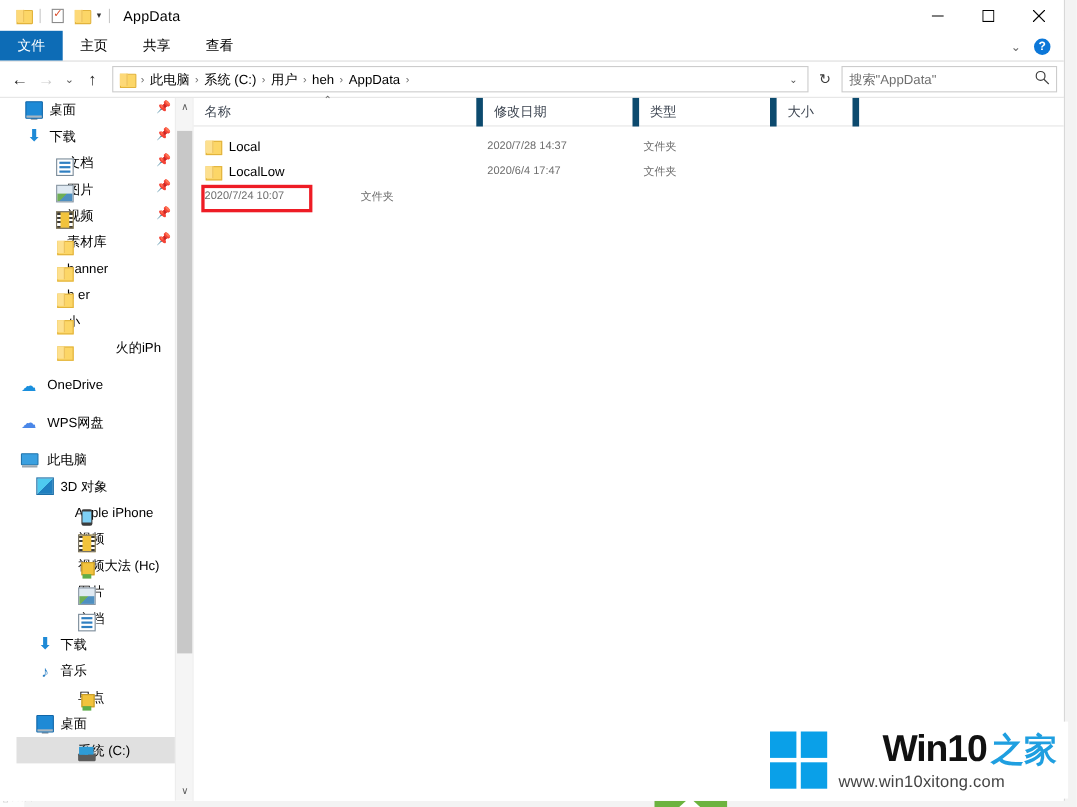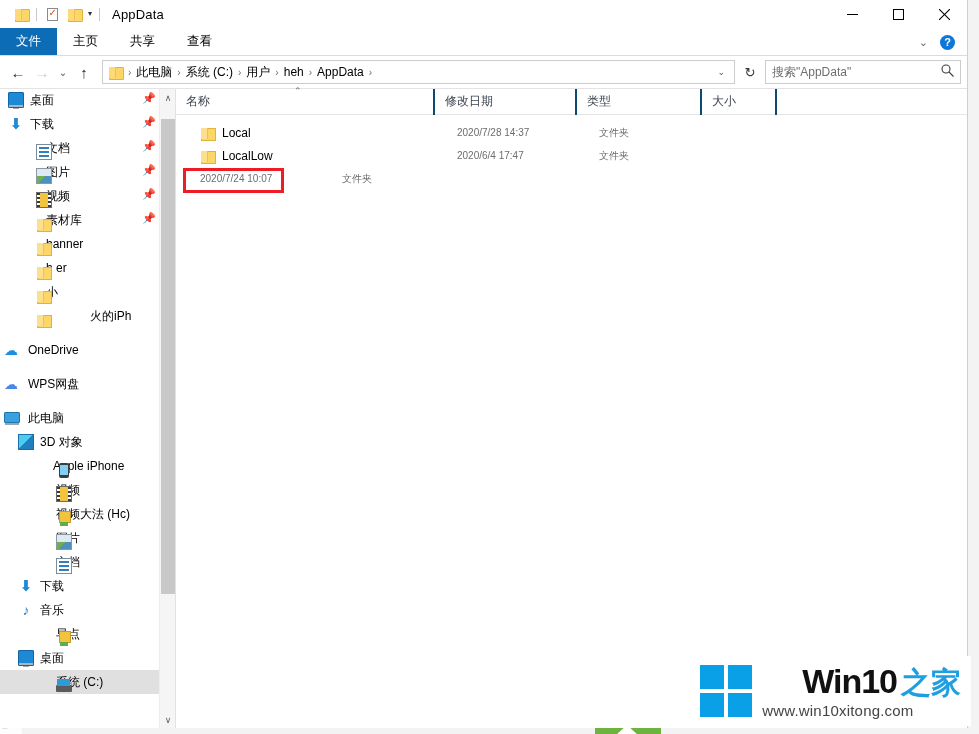--- a/index.html
+++ b/index.html
@@ -135,21 +135,21 @@
   }
 
   
   .sidebar {
     width:176px; flex:none; position:relative; background:#fff;
     border-right:1px solid #e2e2e2; overflow:hidden;
   }
   .nav-list { position:absolute; left:0; top:0; right:16px; }
   .nav-item {
     height:24px; display:flex; align-items:center; padding-left:28px; position:relative;
-    font-size:12px; color:#000; white-space:nowrap;
+    font-size:12px; color:#000; white-space:nowrap;margin-left:15px;
   }
   .nav-item.indent { padding-left:38px; }
   .nav-item.root { padding-left:22px; }
   .nav-item.sel { background:#e0e0e0; }
   .nav-ico {
     position:absolute; left:8px; top:4px; width:16px; height:16px;
   }
   .nav-item.indent .nav-ico { left:18px; }
   .nav-item.root .nav-ico { left:4px; }
   .nav-label { padding-left:2px; }
@@ -216,27 +216,27 @@
   
   .content { flex:1; position:relative; background:#fff; min-width:0; }
   .col-head {
     height:26px; display:flex; align-items:center; border-bottom:1px solid #e5e5e5;
     position:relative;
   }
   .col {
     font-size:12px; color:#3c4450; padding-left:10px; height:26px; display:flex;
     align-items:center; position:relative;
   }
-  .col + .col { border-left:2px solid #0c4a6e; }
+  .col + .col { border-left:6px solid #0c4a6e; }
   .sort-caret {
     position:absolute; left:118px; top:-3px; font-size:9px; color:#6b6b6b;
   }
   .rows { position:relative; }
   .row {
-    height:23px; display:flex; align-items:center; position:relative; font-size:12px;padding-left:14px;
+    height:23px; display:flex; align-items:center; position:relative; font-size:12px;
   }
   .cell-name { display:flex; align-items:center; padding-left:10px; }
   .cell-name .ic-folder { width:16px; height:16px; position:relative; margin-right:6px; }
   .cell { color:#6d6d6d; font-size:10px; padding-left:10px; }
   .cell.type { color:#6d6d6d; }
   .highlight-box {
     position:absolute; border:3px solid #ee1c25; pointer-events:none; z-index:20;
   }
 
   

